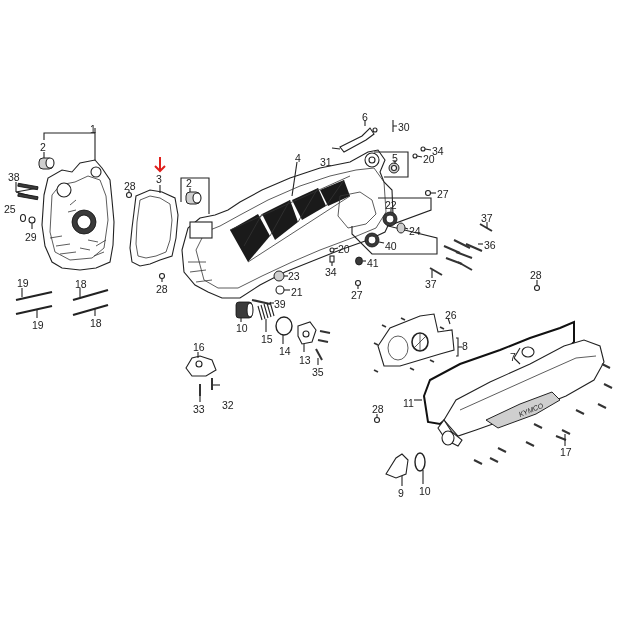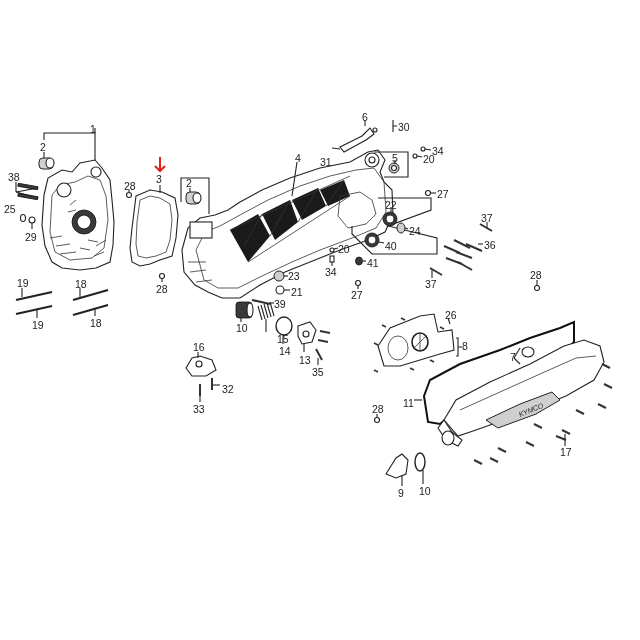--- a/index.html
+++ b/index.html
@@ -327,26 +327,26 @@
     <div class="lbl" style="left: 481px; top: 213px;">37</div>
     <div class="lbl" style="left: 484px; top: 240px;">36</div>
     <div class="lbl" style="left: 425px; top: 279px;">37</div>
     <div class="lbl" style="left: 338px; top: 244px;">20</div>
     <div class="lbl" style="left: 325px; top: 267px;">34</div>
     <div class="lbl" style="left: 351px; top: 290px;">27</div>
     <div class="lbl" style="left: 288px; top: 271px; text-align: right;">23</div>
     <div class="lbl" style="left: 291px; top: 287px;">21</div>
     <div class="lbl" style="left: 274px; top: 299px;">39</div>
     <div class="lbl" style="left: 236px; top: 323px;">10</div>
-    <div class="lbl" style="left: 261px; top: 334px; margin-left: 16px;">15</div>
+    <div class="lbl" style="left: 261px; top: 334px;">15</div>
     <div class="lbl" style="left: 279px; top: 346px;">14</div>
     <div class="lbl" style="left: 299px; top: 355px;">13</div>
     <div class="lbl" style="left: 312px; top: 367px;">35</div>
     <div class="lbl" style="left: 193px; top: 342px;">16</div>
-    <div class="lbl" style="left: 222px; top: 384px;">32</div>
+    <div class="lbl" style="left: 222px; top: 400px;">32</div>
     <div class="lbl" style="left: 193px; top: 404px;">33</div>
     <div class="lbl" style="left: 530px; top: 270px;">28</div>
     <div class="lbl" style="left: 445px; top: 310px;">26</div>
     <div class="lbl" style="left: 462px; top: 341px;">8</div>
     <div class="lbl" style="left: 510px; top: 352px;">7</div>
     <div class="lbl" style="left: 403px; top: 398px;">11</div>
     <div class="lbl" style="left: 372px; top: 404px;">28</div>
     <div class="lbl" style="left: 560px; top: 447px;">17</div>
     <div class="lbl" style="left: 398px; top: 488px;">9</div>
     <div class="lbl" style="left: 419px; top: 486px;">10</div>

